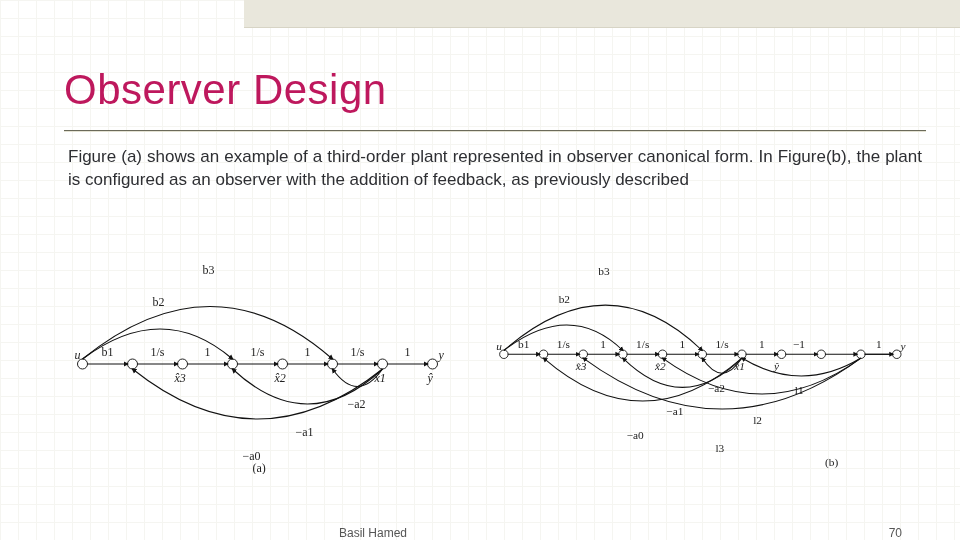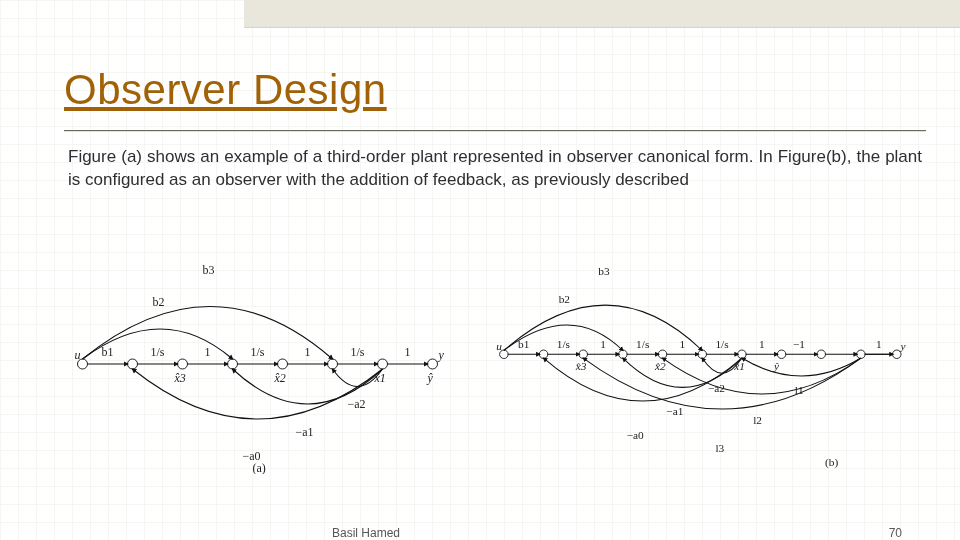--- a/index.html
+++ b/index.html
@@ -24,43 +24,42 @@
     background: #e9e7dc;
     box-shadow: inset 0 -1px 0 #d7d4c5;
   }
   .hr {
     position: absolute; left: 64px; right: 34px; top: 130px;
     border-top: 1px solid #6b6a5a;
     box-shadow: 0 1px 0 #e4e2d3;
   }
   h1.title {
     position: absolute; left: 64px; top: 66px;
-    font-size: 42px; font-weight: 400; color: #a16207;
+    font-size: 42px; font-weight: 400; color: #be185d;
     letter-spacing: 0.5px;
-    text-decoration: underline;
   }
   .bodytext {
     position: absolute; left: 68px; right: 38px; top: 146px;
     font-size: 17px; color: #2e2f33;
     text-align: justify;
     line-height: 1.35;
   }
   .figwrap {
     position: absolute; left: 50px; right: 50px; top: 244px; height: 230px;
     display: flex; gap: 10px;
   }
   .figcol { flex: 1; position: relative; }
   svg.sfg { width: 100%; height: 100%; }
   .footer {
     position: absolute; left: 0; right: 0; bottom: 14px;
     display: flex; justify-content: space-between;
     padding: 0 76px 0 0;
     font-size: 12px; color: #555;
   }
-  .footer .author { position: absolute; left: 332px; }
+  .footer .author { position: absolute; left: 339px; }
   .footer .pagenum { position: absolute; right: 58px; }
   .lbl { font: 12px/1 "Times New Roman", serif; fill: #222; }
   .lbl-it { font-style: italic; }
   .node { fill: #fff; stroke: #222; stroke-width: 1; }
   .edge { fill: none; stroke: #111; stroke-width: 1.1; }
 </style>
 </head>
 <body>
 
 <div class="gridbg"></div>

